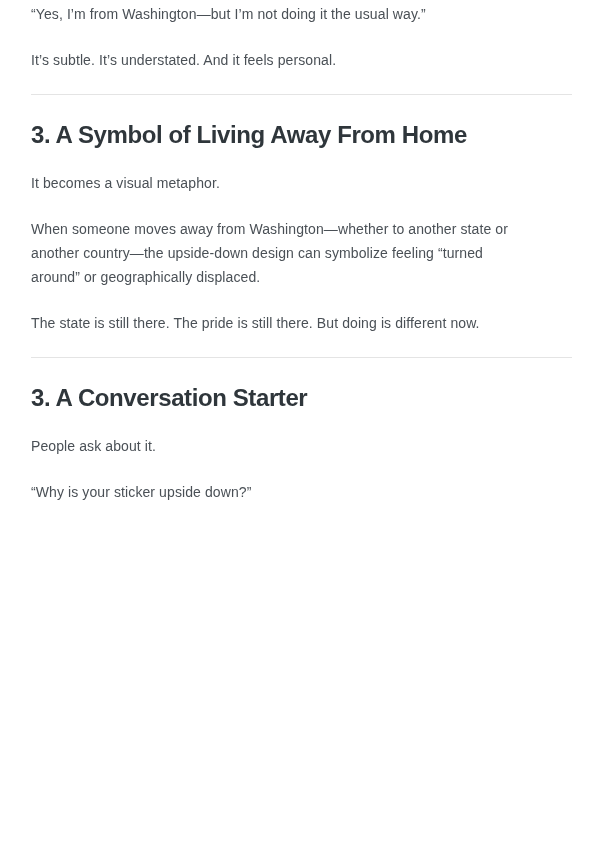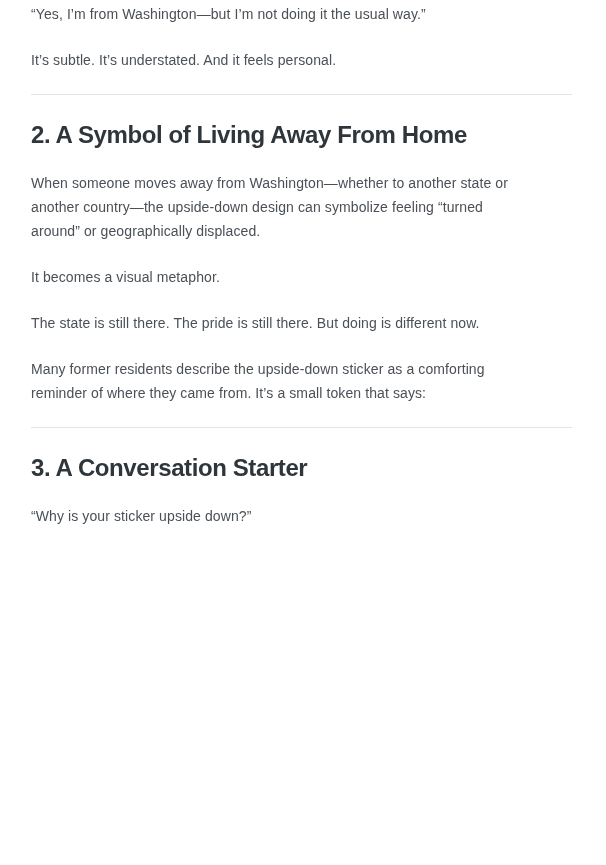--- a/index.html
+++ b/index.html
@@ -42,27 +42,26 @@
 </head>
 <body>
 
 <div class="page">
 
   <p class="para">“Yes, I’m from Washington—but I’m not doing it the usual way.”</p>
   <p class="para">It’s subtle. It’s understated. And it feels personal.</p>
 
   <hr class="divider">
 
-  <h2 class="section-heading">2. A Symbol of Living Away From Home</h2>
+  <h2 class="section-heading">3. A Symbol of Living Away From Home</h2>
+  <p class="para">It becomes a visual metaphor.</p>
   <p class="para">When someone moves away from Washington—whether to another state or
 another country—the upside-down design can symbolize feeling “turned
 around” or geographically displaced.</p>
-  <p class="para">It becomes a visual metaphor.</p>
   <p class="para">The state is still there. The pride is still there. But doing is different now.</p>
-  <p class="para">Many former residents describe the upside-down sticker as a comforting
-reminder of where they came from. It’s a small token that says:</p>
 
   <hr class="divider">
 
   <h2 class="section-heading">3. A Conversation Starter</h2>
+  <p class="para">People ask about it.</p>
   <p class="para">“Why is your sticker upside down?”</p>
 
 </div>
 
 </body></html>

